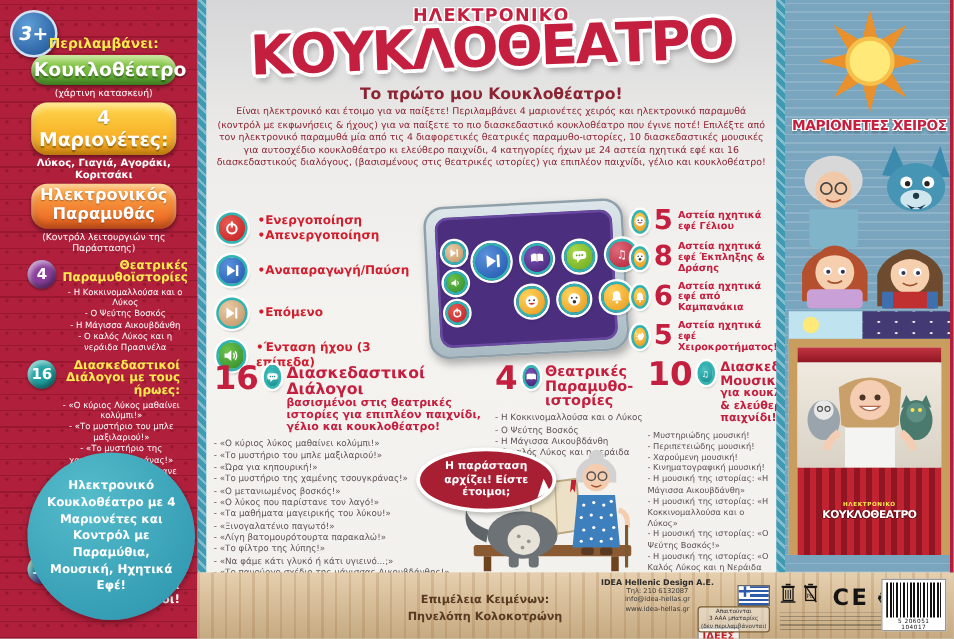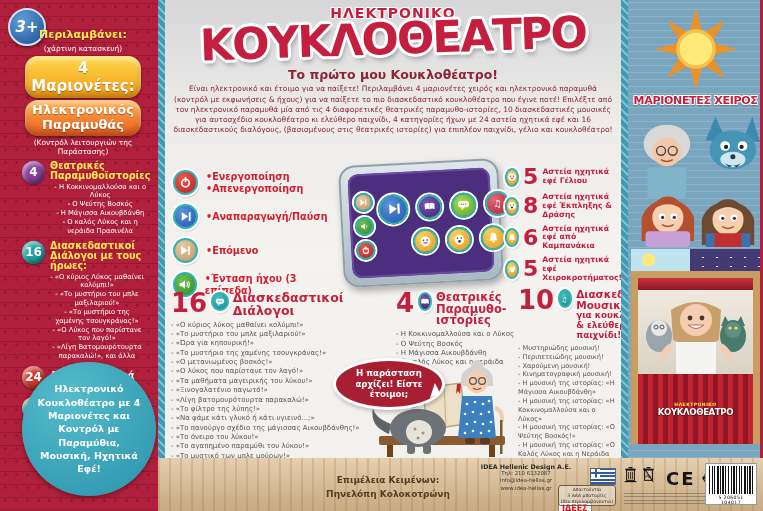--- a/index.html
+++ b/index.html
@@ -28,21 +28,21 @@
   .pill-sub{color:#fff;font-size:7.4px;margin:1px 4px 3px;}
   .pill-sub.bold{font-weight:bold;font-size:8px;}
   .features{margin-top:5px;text-align:left;}
   .feature{display:flex;gap:5px;margin:5px 5px 0;align-items:flex-start;}
   .num-sphere{flex:0 0 23px;height:23px;border-radius:50%;color:#fff;font-weight:bold;font-size:12px;
     display:flex;align-items:center;justify-content:center;
     box-shadow:inset -2px -3px 4px rgba(0,0,0,.4), inset 2px 3px 4px rgba(255,255,255,.55), 0 1px 2px rgba(0,0,0,.4);}
   .sph-purple{background:#8a3f9b;} .sph-teal{background:#1fa3a3;}
   .sph-red{background:#d03a2e;} .sph-rainbow{background:conic-gradient(#f5a81d,#e8567c,#7e4fb5,#2fa8b0,#f5a81d);}
   .f-body{flex:1;}
-  .f-title{color:#ffe94f;font-weight:bold;font-size:9.6px;line-height:1.08;}
+  .f-title{color:#ffe94f;font-weight:bold;font-size:9.6px;line-height:1.08;text-align:right;}
   .f-title.white{color:#fff;}
   .f-items{font-size:6.8px;color:#fff;line-height:1.3;text-align:center;margin-top:1px;}
   .lp-circle{position:absolute;left:22px;top:362px;width:134px;height:134px;border-radius:50%;
     background:radial-gradient(circle at 35% 28%,#55bccb,#2a92ac);
     color:#fff;font-weight:bold;font-size:9.5px;line-height:1.4;text-align:center;
     display:flex;align-items:center;justify-content:center;padding:12px;box-sizing:border-box;
     box-shadow:0 2px 5px rgba(0,0,0,.35);}
 
   
   .strip{position:absolute;top:0;height:458px;width:7px;z-index:3;background:#3f9ab3;
@@ -173,22 +173,24 @@
 </style>
 </head>
 <body>
 
 <div class="page">
 
   <aside class="left-panel">
     <div class="age-badge">3+</div>
     <div class="lp-inner">
       <div class="includes">Περιλαμβάνει:</div>
+      <div class="pill pill-green">Κουκλοθέατρο</div>
       <div class="pill-sub">(χάρτινη κατασκευή)</div>
       <div class="pill pill-orange">4 Μαριονέτες:</div>
+      <div class="pill-sub bold">Λύκος, Γιαγιά, Αγοράκι, Κοριτσάκι</div>
       <div class="pill pill-redorange">Ηλεκτρονικός Παραμυθάς</div>
       <div class="pill-sub">(Κοντρόλ λειτουργιών της Παράστασης)</div>
 
       <div class="features">
         <div class="feature">
           <div class="num-sphere sph-purple">4</div>
           <div class="f-body">
             <div class="f-title">Θεατρικές Παραμυθοϊστορίες</div>
             <div class="f-items">
                 <div>- Η Κοκκινομαλλούσα και ο Λύκος</div>
@@ -409,20 +411,21 @@
           <svg width="10" height="10" viewBox="0 0 24 24">
               <rect x="2" y="4" width="20" height="12" rx="5" fill="#fff"></rect>
               <polygon points="8,15 8,21 14,15" fill="#fff"></polygon>
               <circle cx="8" cy="10" r="1.4" fill="#178a8a"></circle>
               <circle cx="12" cy="10" r="1.4" fill="#178a8a"></circle>
               <circle cx="16" cy="10" r="1.4" fill="#178a8a"></circle>
             </svg>
           </span>
         <span>
           <div class="col-title">Διασκεδαστικοί Διάλογοι</div>
+          <div class="col-sub">βασισμένοι στις θεατρικές ιστορίες για επιπλέον παιχνίδι, γέλιο και κουκλοθέατρο!</div>
         </span>
       </div>
       <div class="q-list">
           <div>- «Ο κύριος λύκος μαθαίνει κολύμπι!»</div>
           <div>- «Το μυστήριο του μπλε μαξιλαριού!»</div>
           <div>- «Ώρα για κηπουρική!»</div>
           <div>- «Το μυστήριο της χαμένης τσουγκράνας!»</div>
           <div>- «Ο μετανιωμένος βοσκός!»</div>
           <div>- «Ο λύκος που παρίστανε τον λαγό!»</div>
           <div>- «Τα μαθήματα μαγειρικής του λύκου!»</div>

